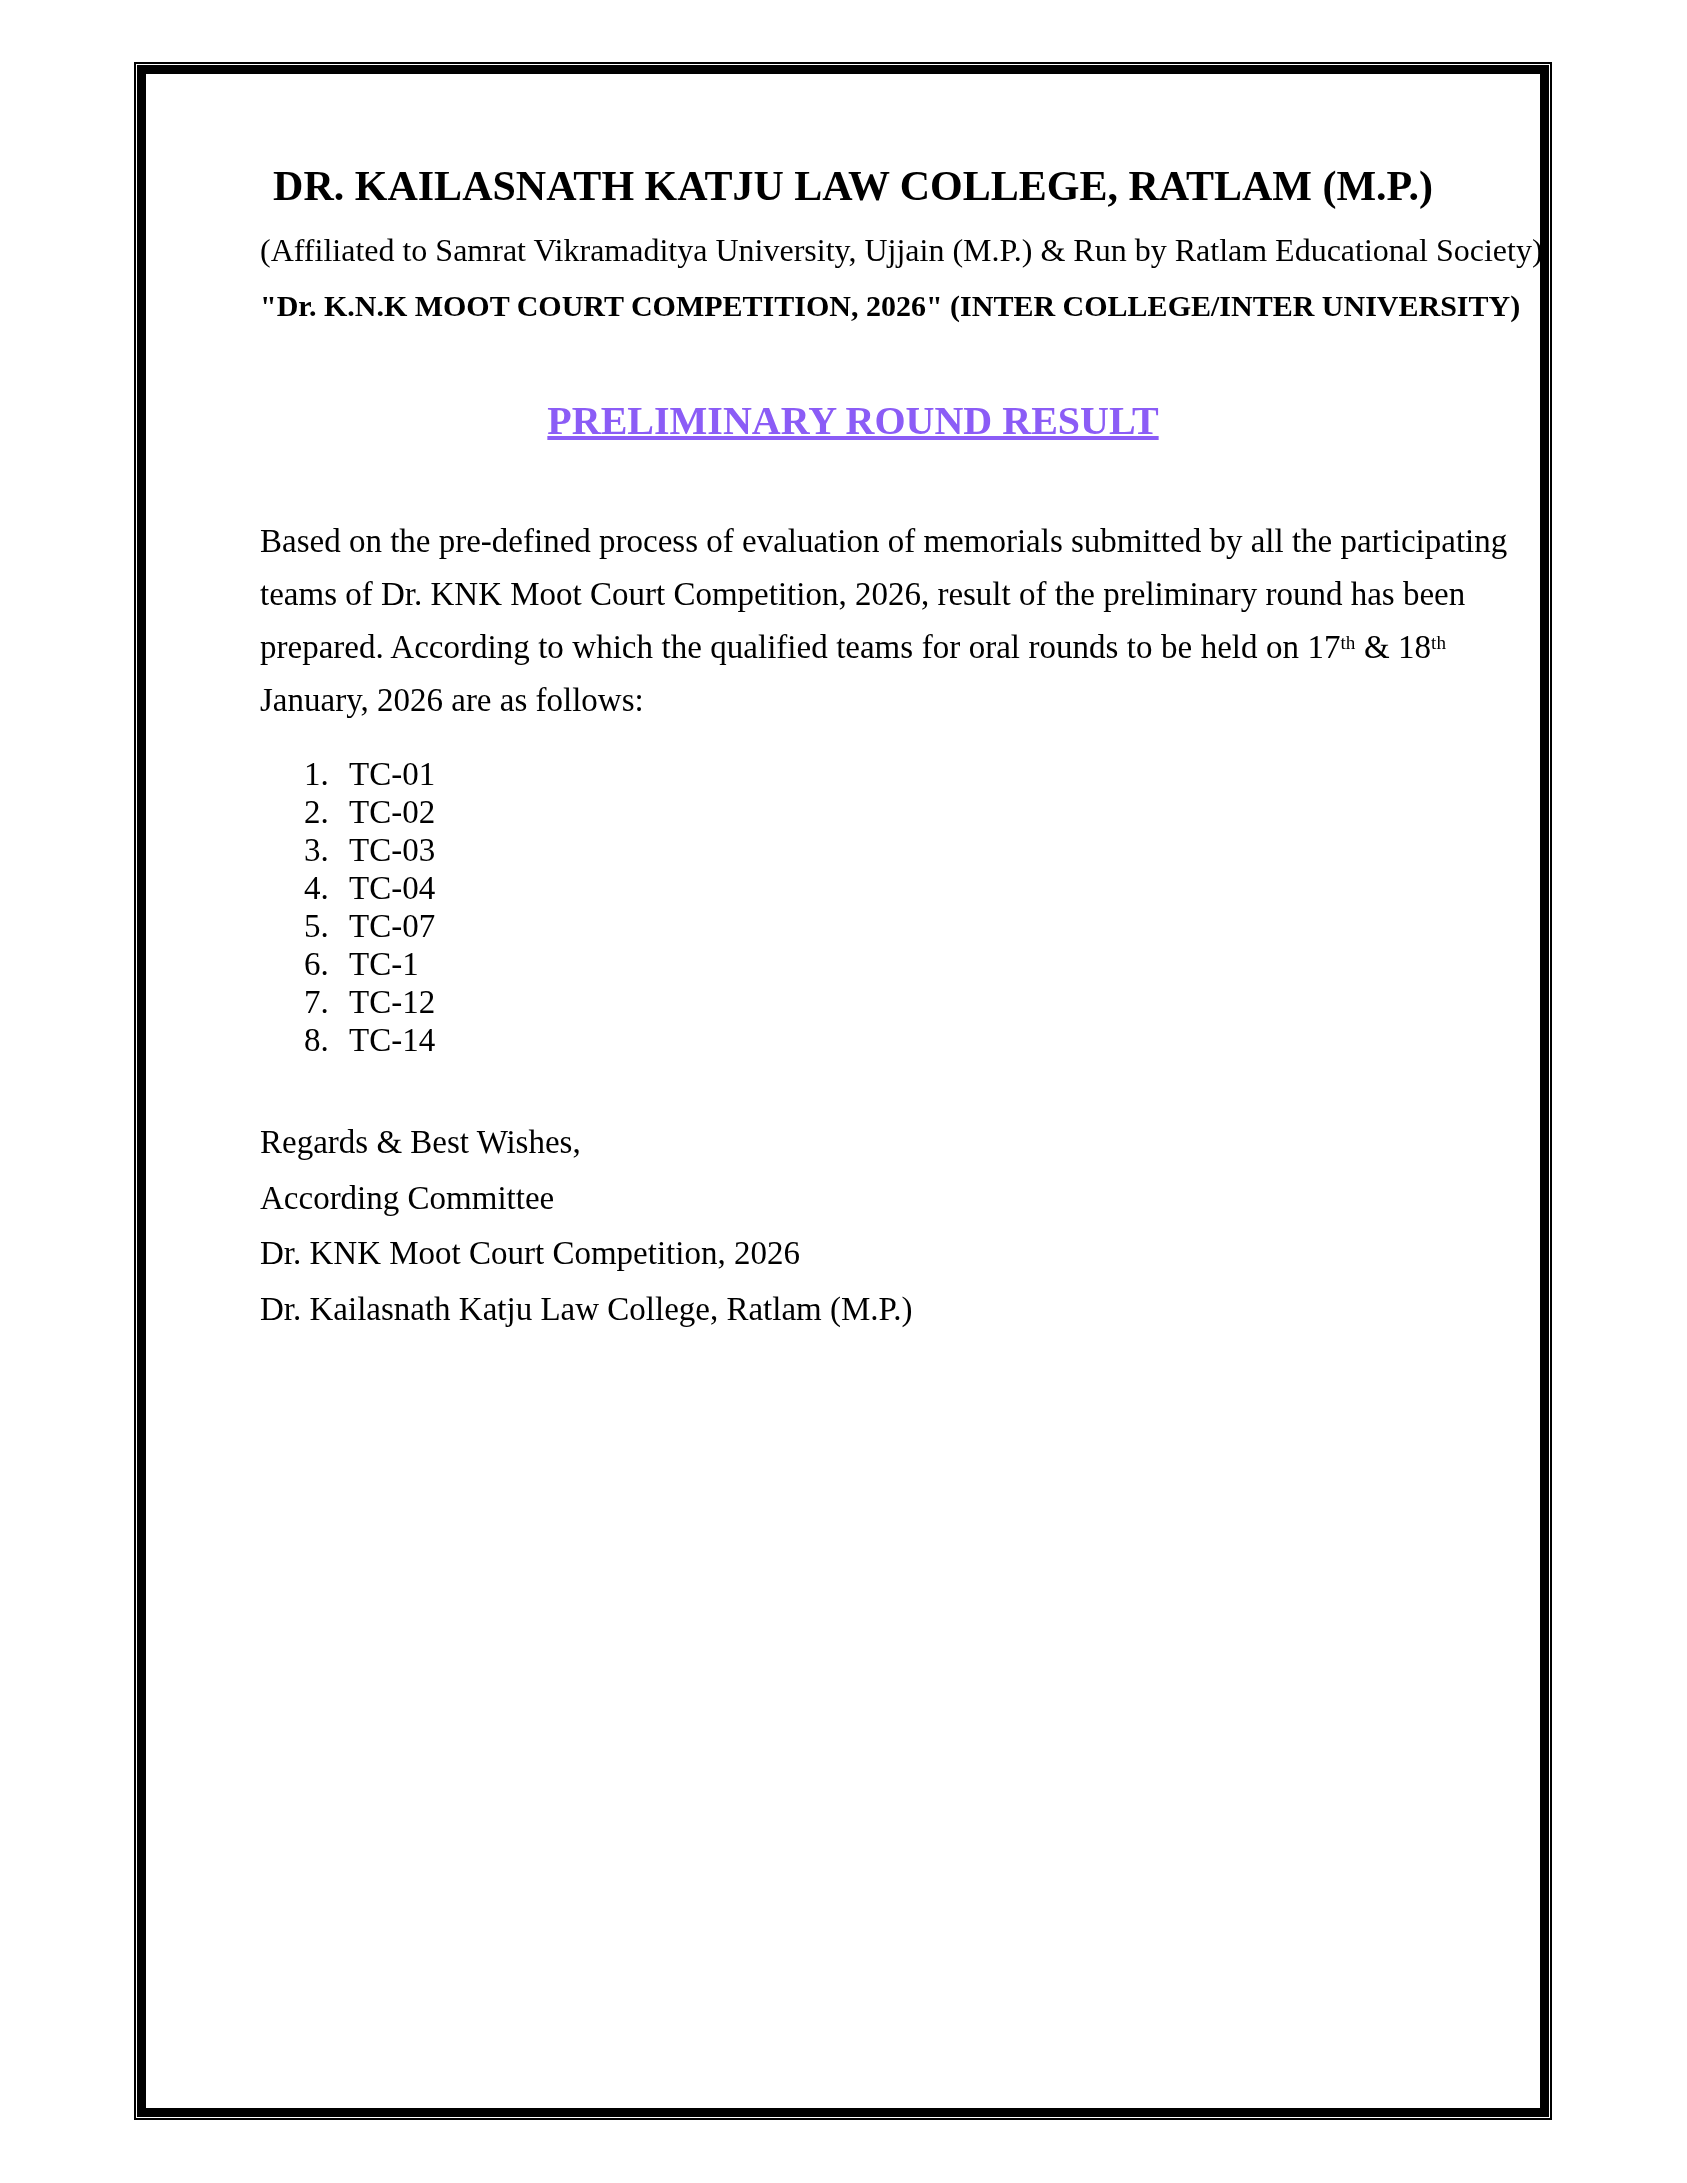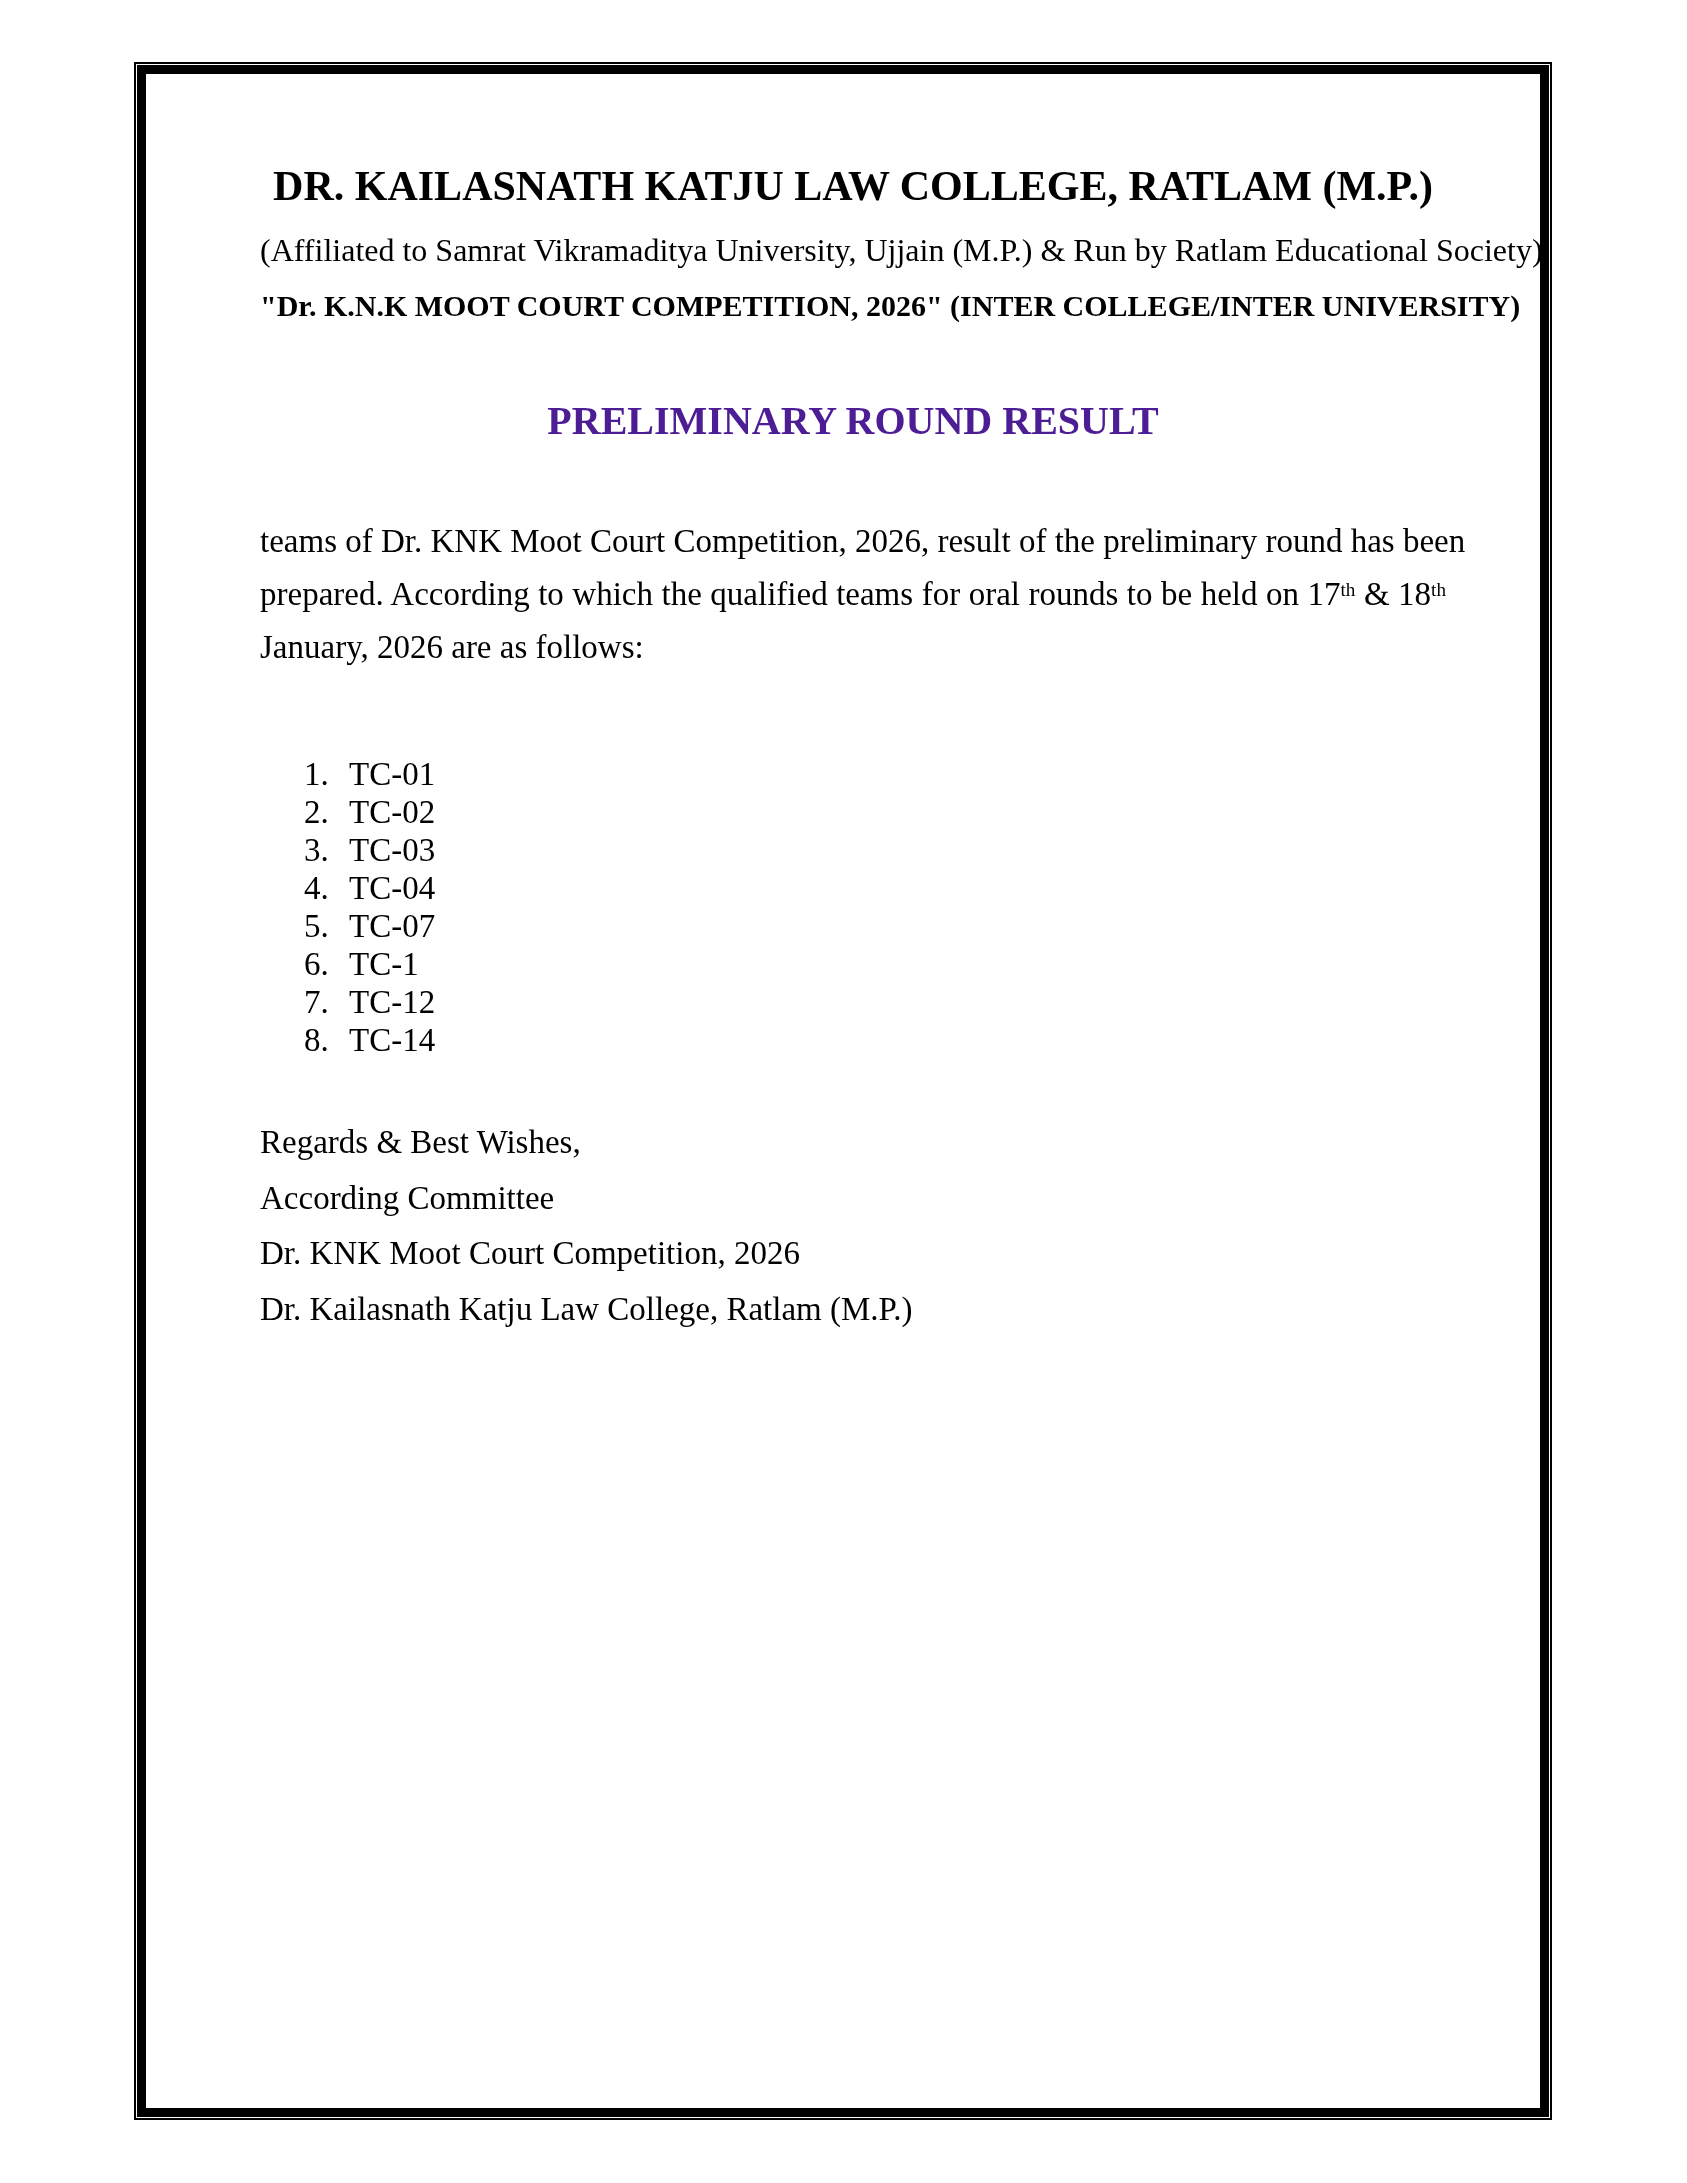--- a/index.html
+++ b/index.html
@@ -126,23 +126,24 @@
   </div>
 
   <div class="content">
 
     <div class="center-line college-name">DR. KAILASNATH KATJU LAW COLLEGE, RATLAM (M.P.)</div>
 
     <div class="center-line affiliation">(Affiliated to Samrat Vikramaditya University, Ujjain (M.P.) &amp; Run by Ratlam Educational Society)</div>
 
     <div class="center-line competition-title">"Dr. K.N.K MOOT COURT COMPETITION, 2026" (INTER COLLEGE/INTER UNIVERSITY)</div>
 
-    <div class="center-line result-heading" style="color: #4c1d95;">PRELIMINARY ROUND RESULT</div>
+    <div class="center-line result-heading" style="color: #8b5cf6; text-decoration: underline;">PRELIMINARY ROUND RESULT</div>
 
     <div class="body-para">
+      <div class="body-line just">Based on the pre-defined process of evaluation of memorials submitted by all the participating</div>
       <div class="body-line just">teams of Dr. KNK Moot Court Competition, 2026, result of the preliminary round has been</div>
       <div class="body-line just"><span>prepared. According to which the qualified teams for oral rounds to be held on 17</span><sup class="ord">th</sup><span> &amp; 18</span><sup class="ord">th</sup></div>
       <div class="body-line">January, 2026 are as follows:</div>
     </div>
 
     <div class="team-list">
       <div class="team-item">
         <span class="team-number">1.</span>
         <span>TC-01</span>
       </div>

